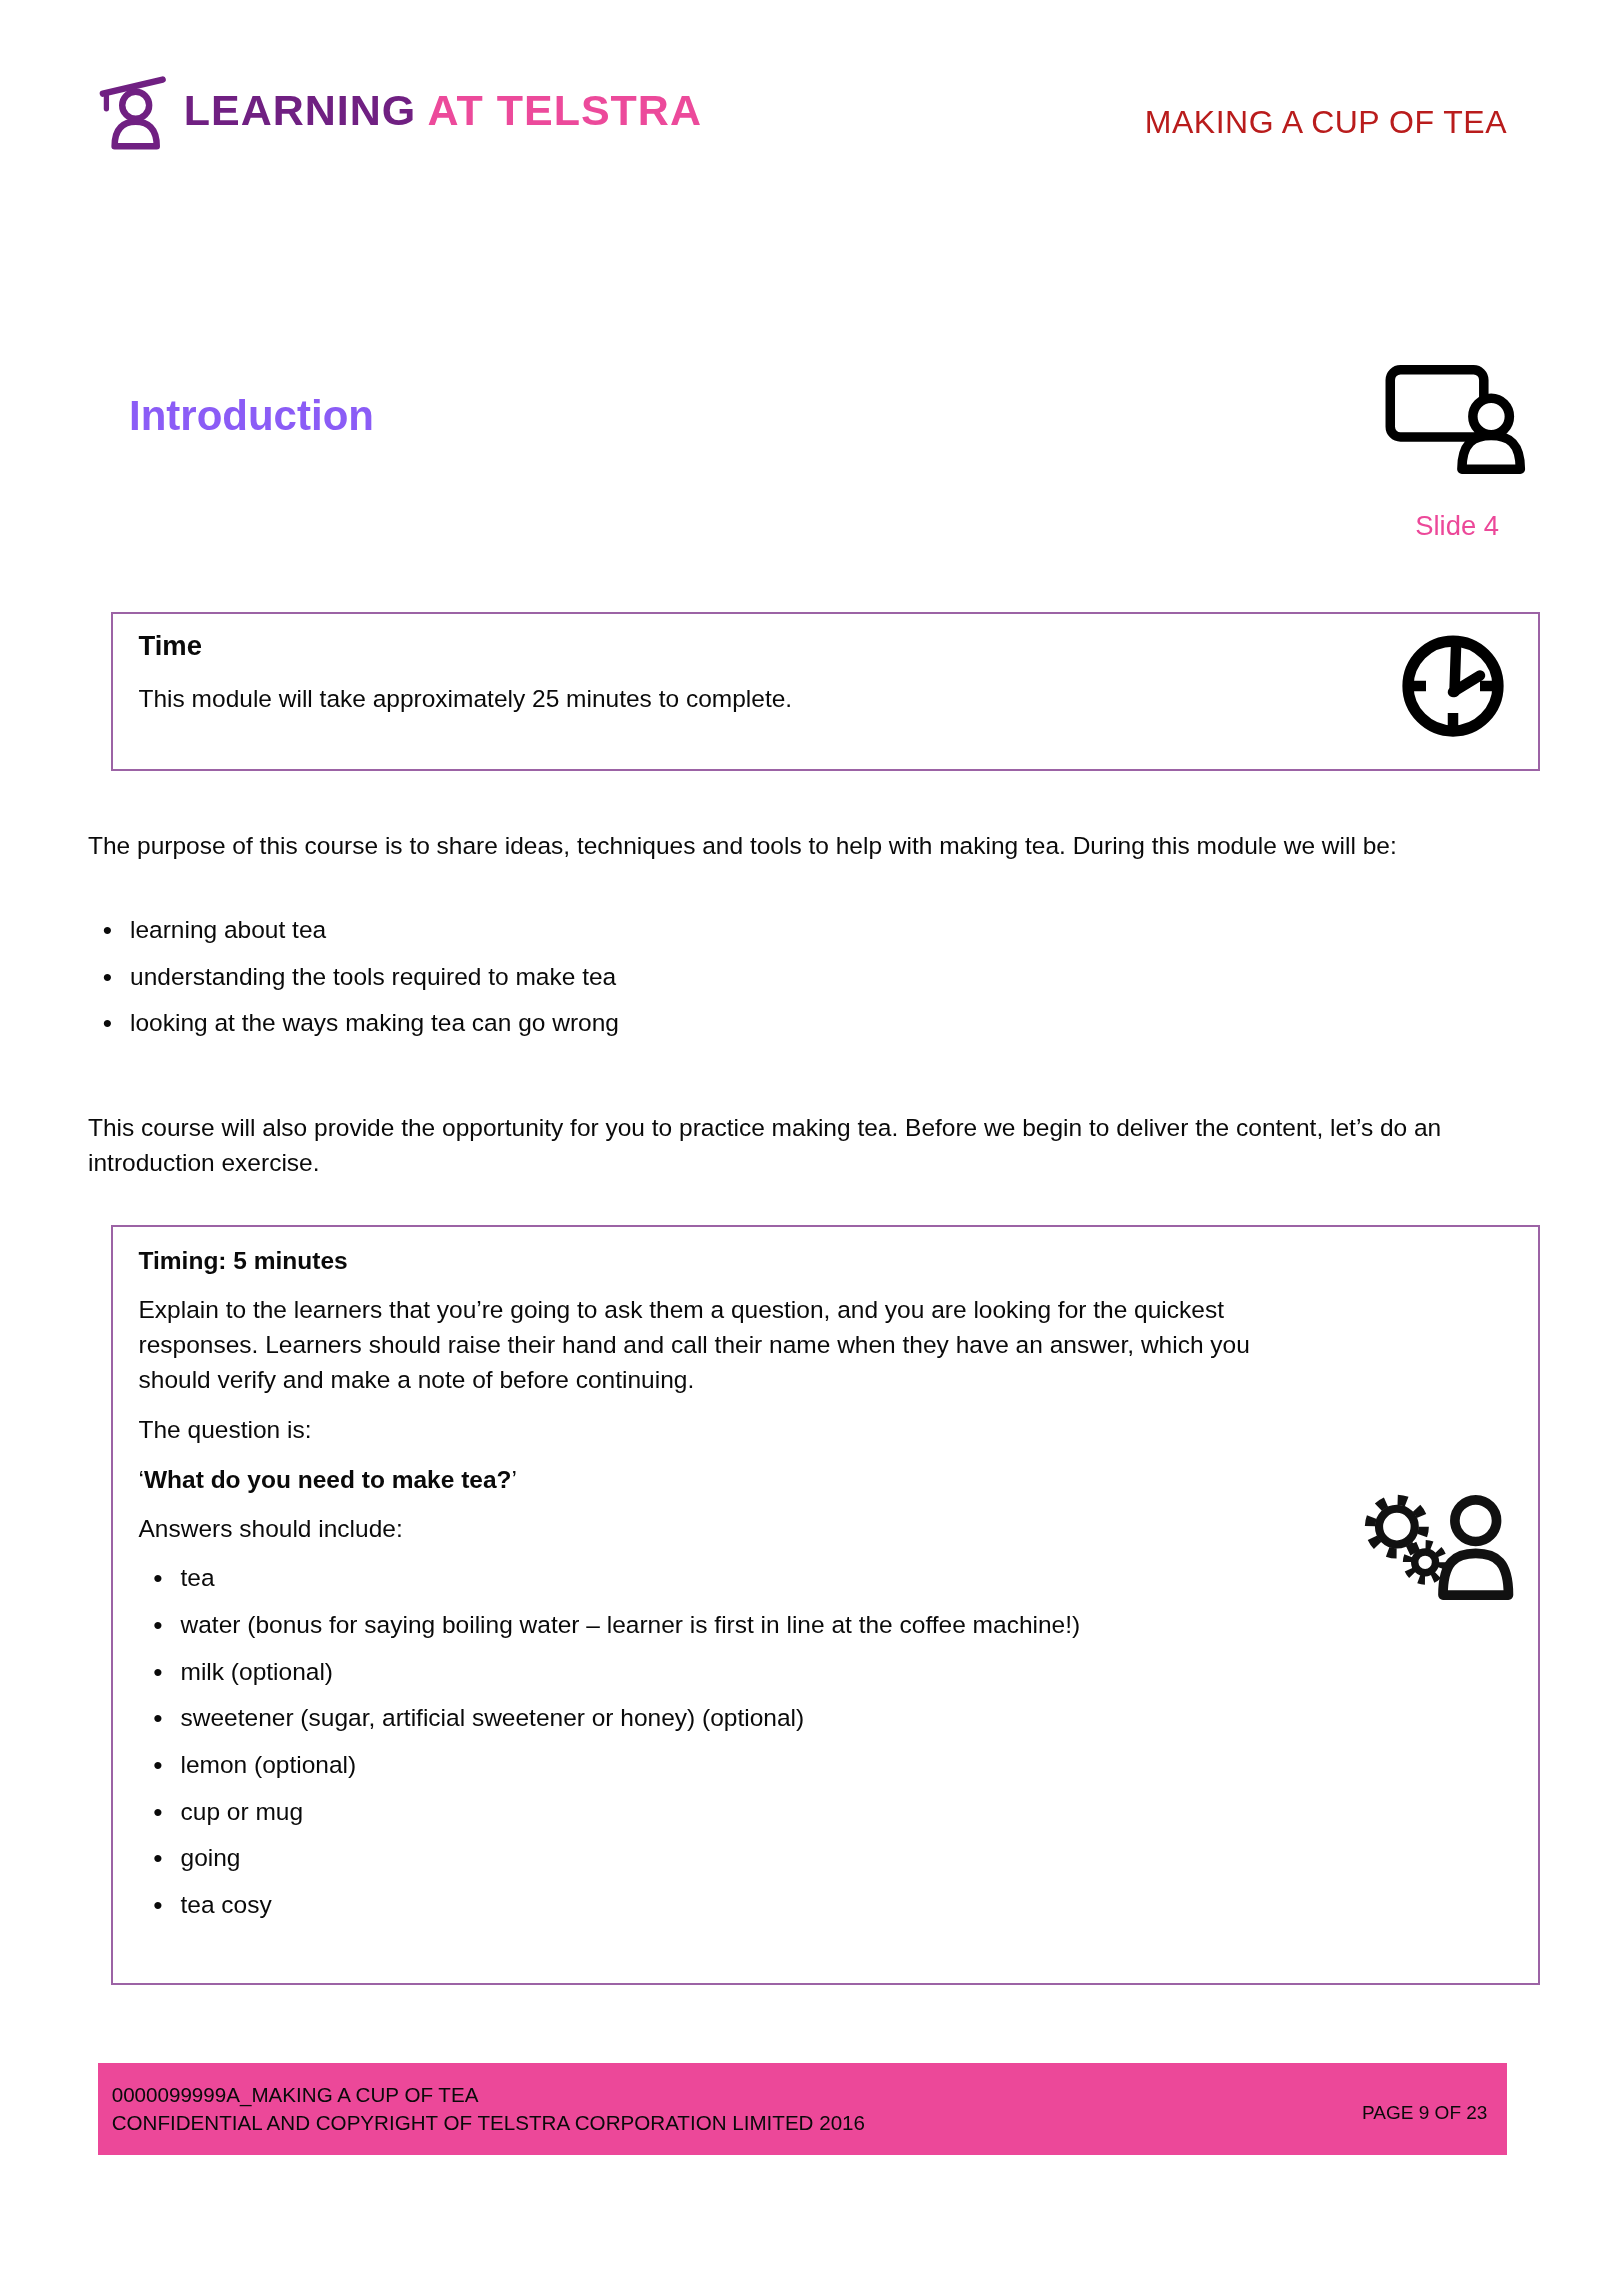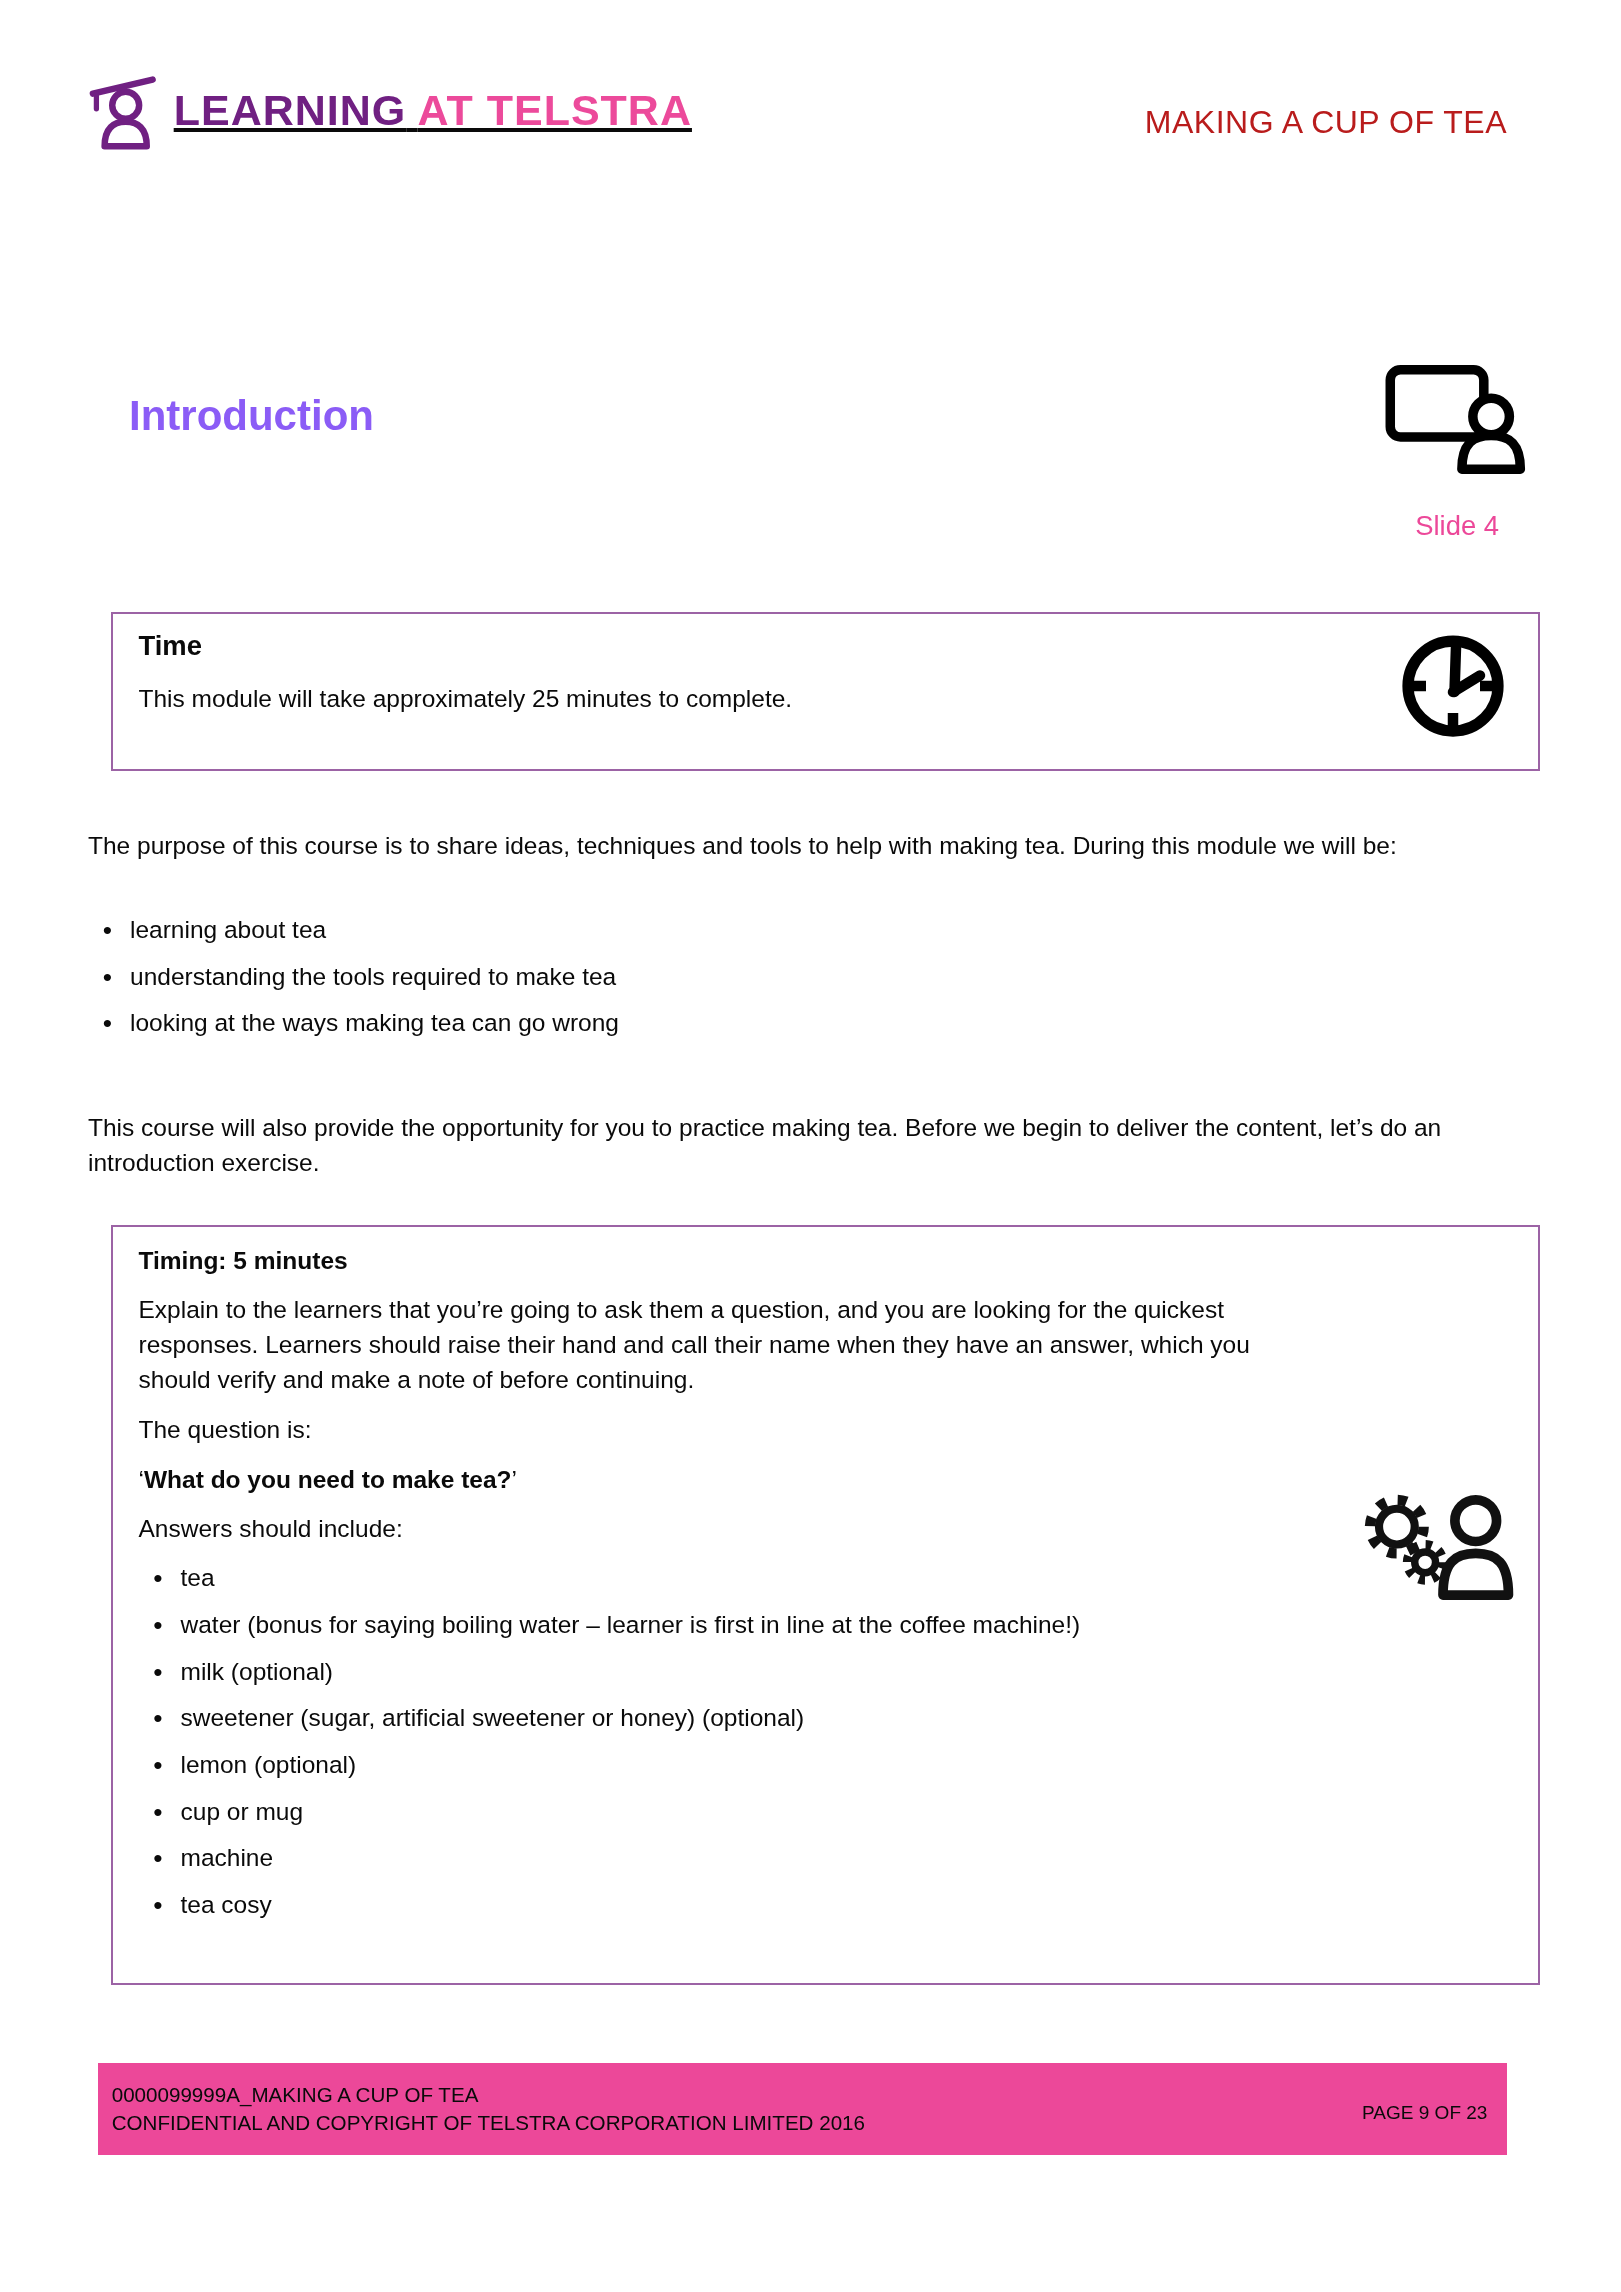--- a/index.html
+++ b/index.html
@@ -1,20 +1,20 @@
 <!DOCTYPE html>
 <html><head>
 <meta charset="utf-8">
 <style>
   html,body{margin:0;padding:0;background:#fff;}
   .page{position:relative;width:1621px;height:2293px;background:#fff;overflow:hidden;
         font-family:"Liberation Sans",sans-serif;color:#0a0a0a;}
 
   
-  .logo{position:absolute;left:82px;top:69px;display:flex;align-items:center;gap:13.7px;text-decoration:underline;}
+  .logo{position:absolute;left:92px;top:69px;display:flex;align-items:center;gap:13.7px;}
   .logo svg{width:78px;height:82px;display:block;}
   .logo-text{font-size:43px;font-weight:600;letter-spacing:1px;white-space:nowrap;}
   .logo-learning{color:#702082;}
   .logo-at{color:#EC4A9B;}
   .doc-title{position:absolute;top:104px;right:114px;font-size:32px;color:#b91c1c;letter-spacing:0.5px;}
 
   
   .section-title{position:absolute;left:129px;top:392px;margin:0;font-size:42px;font-weight:bold;color:#8b5cf6;}
   .presenter-icon{position:absolute;left:1384px;top:361px;width:147px;height:114px;}
   .slide-label{position:absolute;top:510px;right:122px;font-size:27.4px;color:#ec4899;}
@@ -106,21 +106,21 @@
     <p>The question is:</p>
     <p class="question"><span>‘</span><strong>What do you need to make tea?</strong><span>’</span></p>
     <p>Answers should include:</p>
     <ul class="bullets">
       <li>tea</li>
       <li>water (bonus for saying boiling water – learner is first in line at the coffee machine!)</li>
       <li>milk (optional)</li>
       <li>sweetener (sugar, artificial sweetener or honey) (optional)</li>
       <li>lemon (optional)</li>
       <li>cup or mug</li>
-      <li>machine</li>
+      <li>going</li>
       <li>tea cosy</li>
     </ul>
     <svg class="gears-icon" viewBox="0 0 110 82">
       <circle cx="25" cy="30" r="18" fill="none" stroke="#111" stroke-width="7" stroke-dasharray="6.1 8.04"></circle>
       <circle cx="25" cy="30" r="12" fill="#fff" stroke="#111" stroke-width="5.5"></circle>
       <circle cx="44" cy="54" r="12" fill="none" stroke="#111" stroke-width="6" stroke-dasharray="4.2 5.22"></circle>
       <circle cx="44" cy="54" r="7" fill="#fff" stroke="#111" stroke-width="5"></circle>
       <circle cx="78" cy="26" r="14" fill="#fff" stroke="#111" stroke-width="6.5"></circle>
       <path d="M56 76 C56 54 64 48 78 48 C92 48 100 54 100 76 Z" fill="#fff" stroke="#111" stroke-width="6.5" stroke-linejoin="round"></path>
     </svg>

